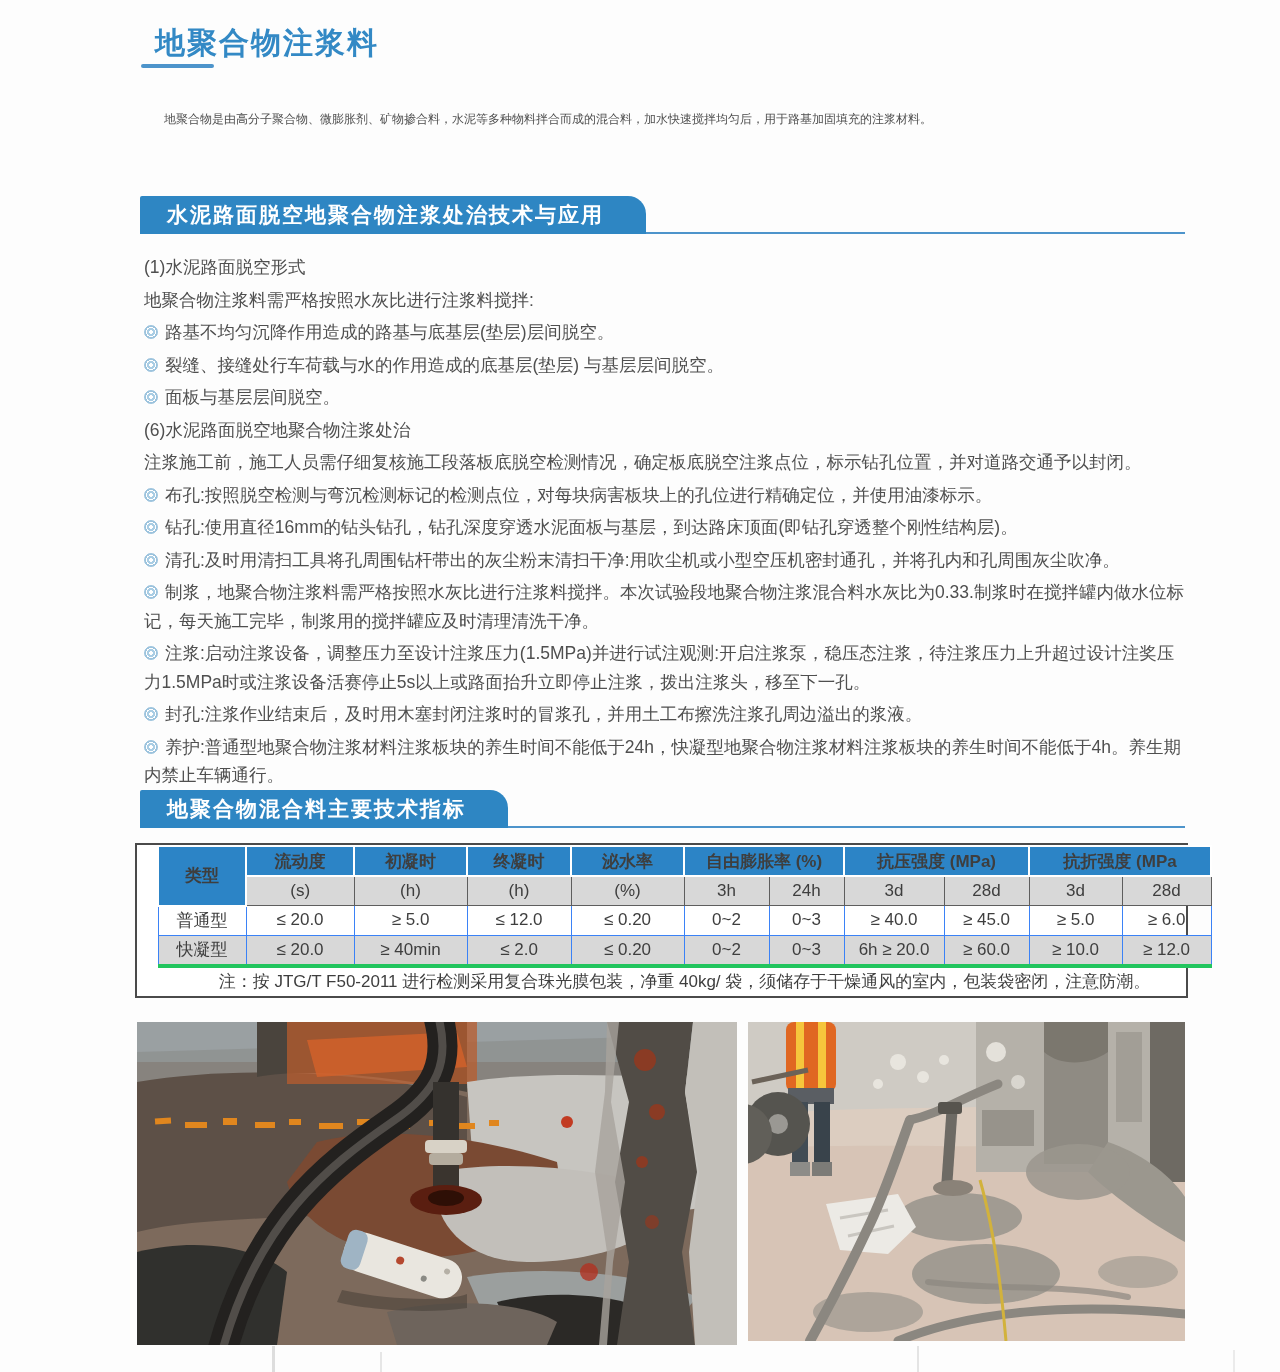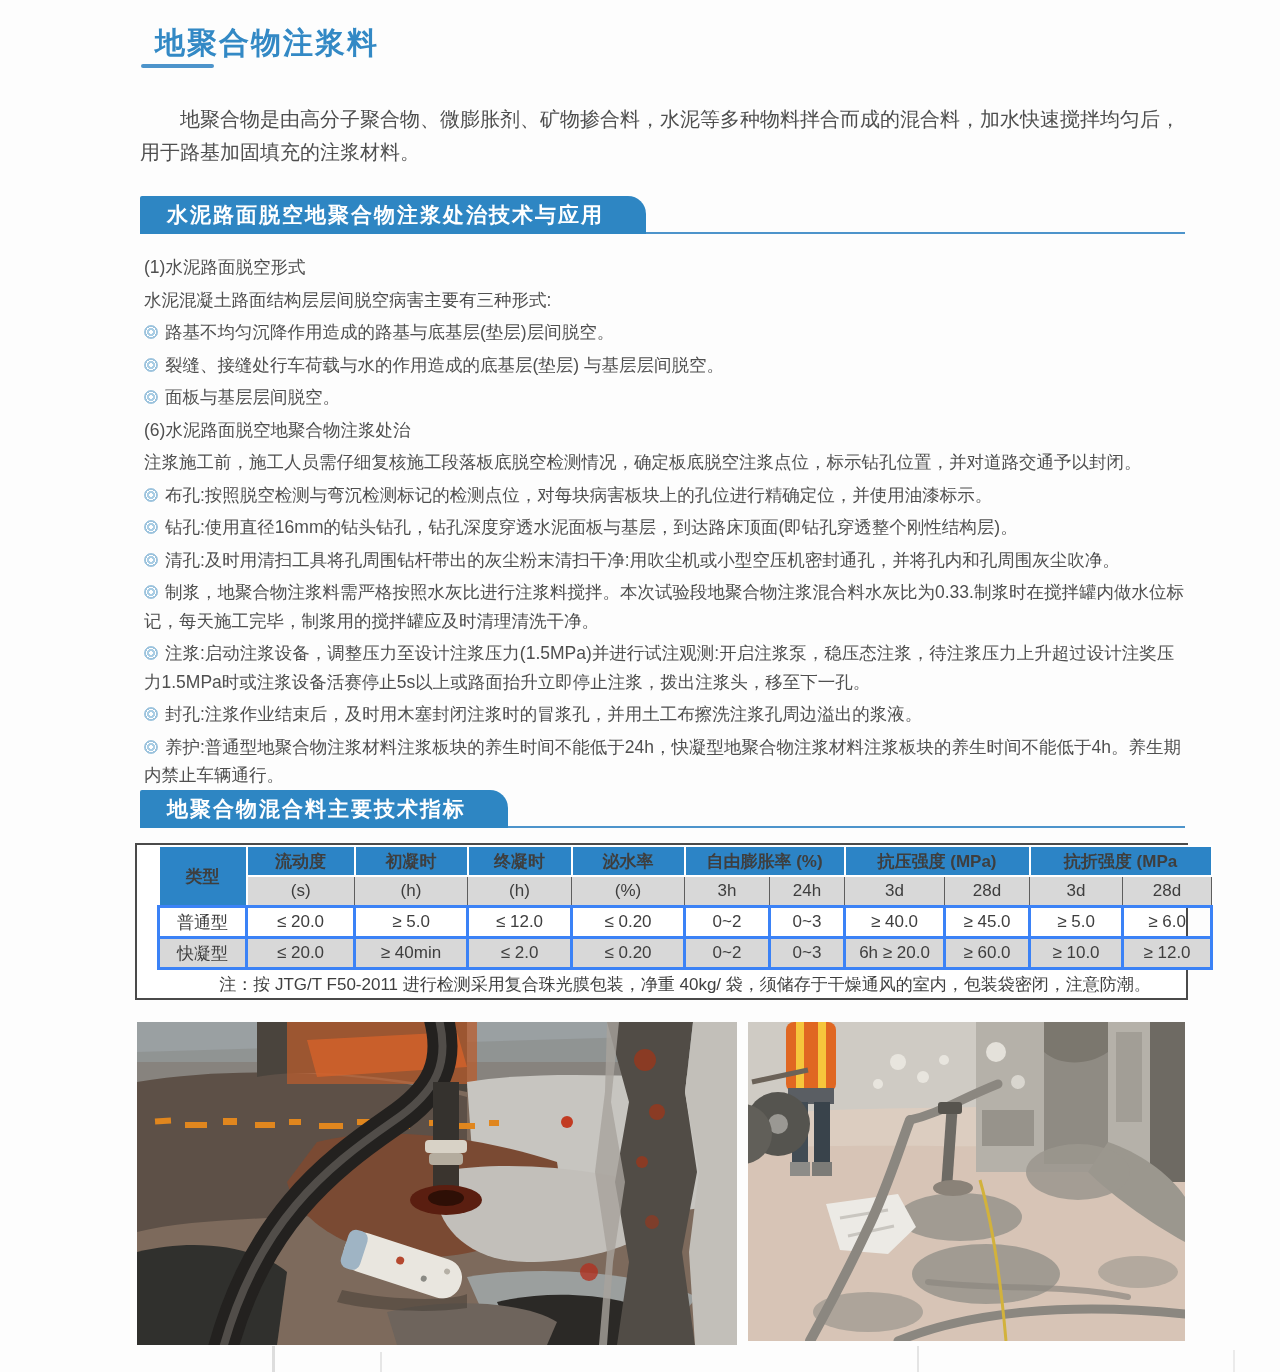--- a/index.html
+++ b/index.html
@@ -14,21 +14,21 @@
   .page-title{
     position:absolute;left:140px;top:8px;margin:15px;
     font-size:30px;font-weight:bold;color:#3389C5;letter-spacing:2px;
   }
   .title-dash{
     position:absolute;left:141px;top:64px;width:73px;height:4px;
     background:#4D94CB;border-radius:2px;
   }
   .intro{
     position:absolute;left:140px;top:103px;width:1046px;margin:0;
-    font-size:20px;line-height:33px;color:#4E4E4E;text-indent:2em;
+    font-size:12px;line-height:33px;color:#4E4E4E;text-indent:2em;
   }
 
   
   .banner{position:absolute;left:140px;width:1046px;height:38px;text-decoration:underline;}
   .banner-line{
     position:absolute;left:0;bottom:0;width:1045px;height:2px;background:#4D94CB;
   }
   .banner-tab{
     position:absolute;left:0;bottom:0;height:38px;line-height:38px;
     background:#2E86C3;color:#ffffff;font-size:21px;font-weight:bold;
@@ -59,23 +59,23 @@
   table.spec th,table.spec td{
     text-align:center;vertical-align:middle;padding:0;
     font-size:17px;color:#3E3E3E;height:28px;
   }
   th.blue{
     background:#2C84C6;color:#ffffff;font-weight:bold;font-size:17.5px;
     border:2px solid #ffffff;
   }
   th.unit,td.gray{background:#D8D8D8;}
   th.unit{border:1px solid #5E5E5E;font-weight:normal;}
-  td.cell{border:3px solid #3b82f6;}
+  td.cell{border:1px solid #3b82f6;}
   td.rowhead{font-size:18px;color:#333;}
-  td.note-row{height:36px;font-size:16.5px;color:#3E3E3E;border-top:1px solid #22c55e;}
+  td.note-row{height:36px;font-size:16.5px;color:#3E3E3E;border-top:4px solid #22c55e;}
 
   
   .photo{position:absolute;display:block;}
   #photo-left{left:137px;top:1022px;}
   #photo-right{left:748px;top:1022px;}
 
   
   .artifact{position:absolute;background:#cfcfcf;}
 </style>
 </head>
@@ -87,21 +87,21 @@
   <div class="title-dash"></div>
   <p class="intro">地聚合物是由高分子聚合物、微膨胀剂、矿物掺合料，水泥等多种物料拌合而成的混合料，加水快速搅拌均匀后，用于路基加固填充的注浆材料。</p>
 
   <div class="banner" id="banner1">
     <div class="banner-line"></div>
     <div class="banner-tab">水泥路面脱空地聚合物注浆处治技术与应用</div>
   </div>
 
   <div class="content">
     <p><span>(1)水泥路面脱空形式</span></p>
-    <p><span>水泥混凝土路面结构层层间脱空病害主要有三种形式:</span></p>
+    <p><span>地聚合物注浆料需严格按照水灰比进行注浆料搅拌:</span></p>
     <p><span class="bullet"></span><span>路基不均匀沉降作用造成的路基与底基层(垫层)层间脱空。</span></p>
     <p><span class="bullet"></span><span>裂缝、接缝处行车荷载与水的作用造成的底基层(垫层) 与基层层间脱空。</span></p>
     <p><span class="bullet"></span><span>面板与基层层间脱空。</span></p>
     <p><span>(6)水泥路面脱空地聚合物注浆处治</span></p>
     <p><span>注浆施工前，施工人员需仔细复核施工段落板底脱空检测情况，确定板底脱空注浆点位，标示钻孔位置，并对道路交通予以封闭。</span></p>
     <p><span class="bullet"></span><span>布孔:按照脱空检测与弯沉检测标记的检测点位，对每块病害板块上的孔位进行精确定位，并使用油漆标示。</span></p>
     <p><span class="bullet"></span><span>钻孔:使用直径16mm的钻头钻孔，钻孔深度穿透水泥面板与基层，到达路床顶面(即钻孔穿透整个刚性结构层)。</span></p>
     <p><span class="bullet"></span><span>清孔:及时用清扫工具将孔周围钻杆带出的灰尘粉末清扫干净:用吹尘机或小型空压机密封通孔，并将孔内和孔周围灰尘吹净。</span></p>
     <p><span class="bullet"></span><span>制浆，地聚合物注浆料需严格按照水灰比进行注浆料搅拌。本次试验段地聚合物注浆混合料水灰比为0.33.制浆时在搅拌罐内做水位标记，每天施工完毕，制浆用的搅拌罐应及时清理清洗干净。</span></p>
     <p><span class="bullet"></span><span>注浆:启动注浆设备，调整压力至设计注浆压力(1.5MPa)并进行试注观测:开启注浆泵，稳压态注浆，待注浆压力上升超过设计注奖压力1.5MPa时或注浆设备活赛停止5s以上或路面抬升立即停止注浆，拨出注浆头，移至下一孔。</span></p>

